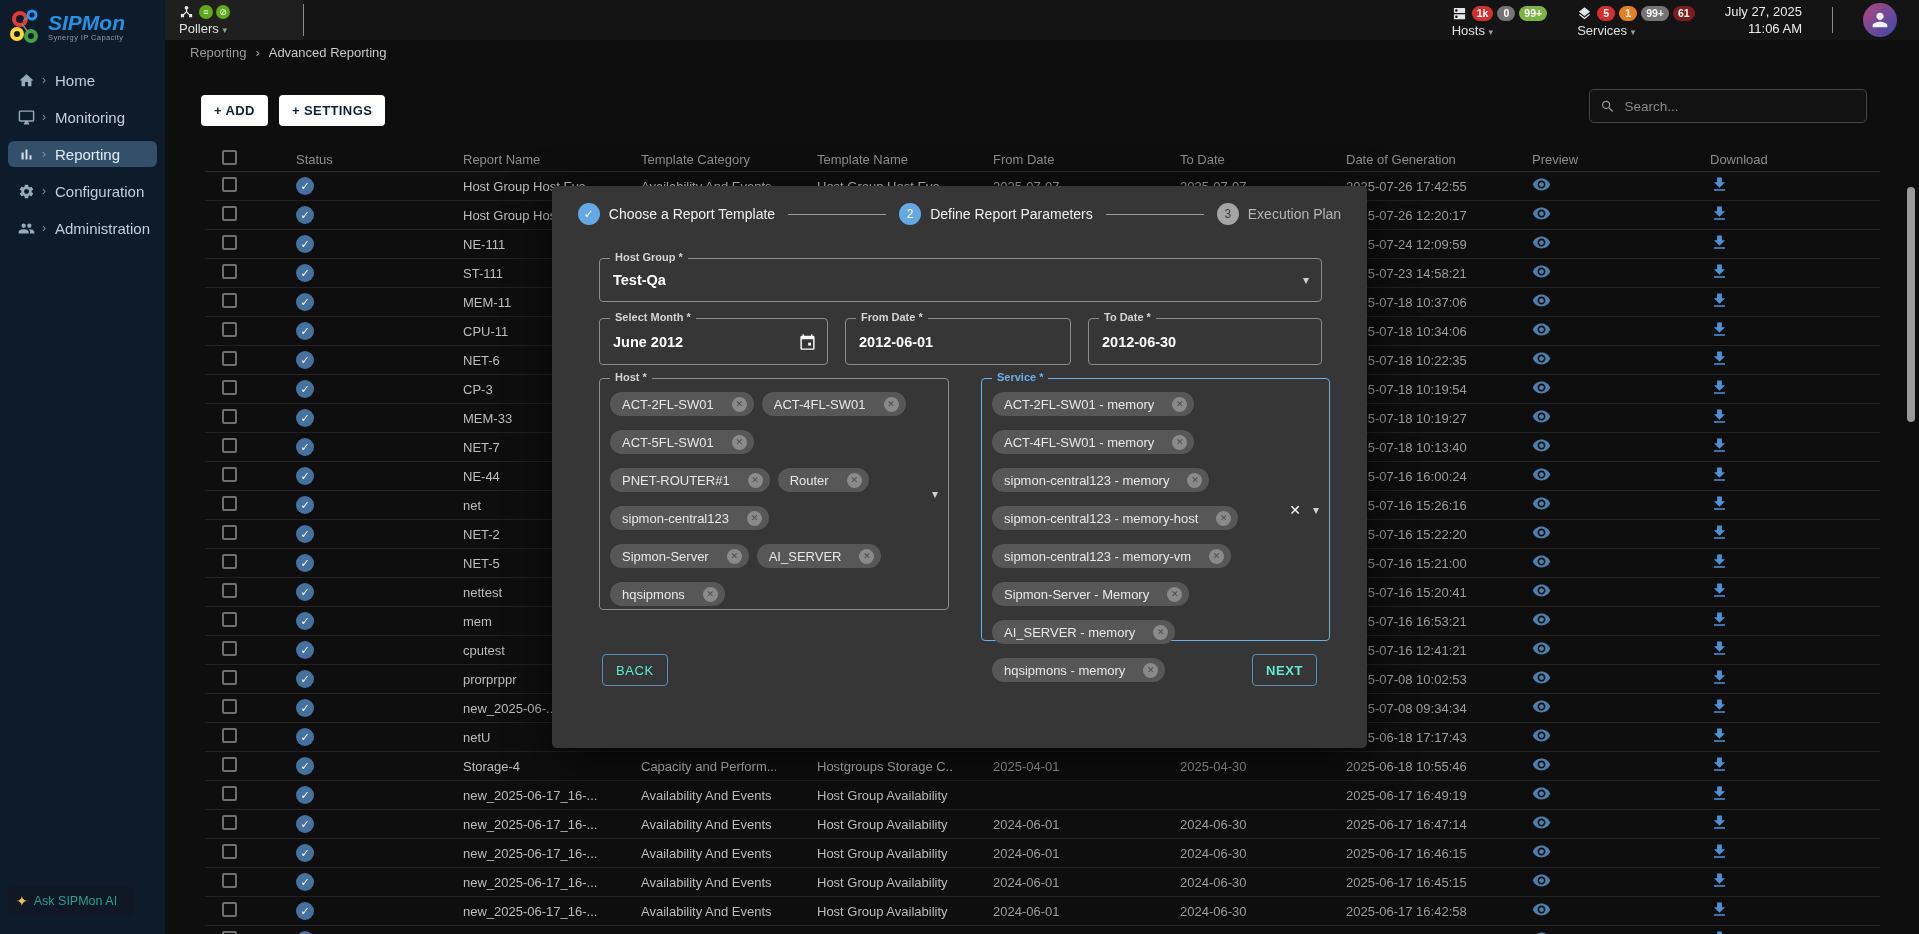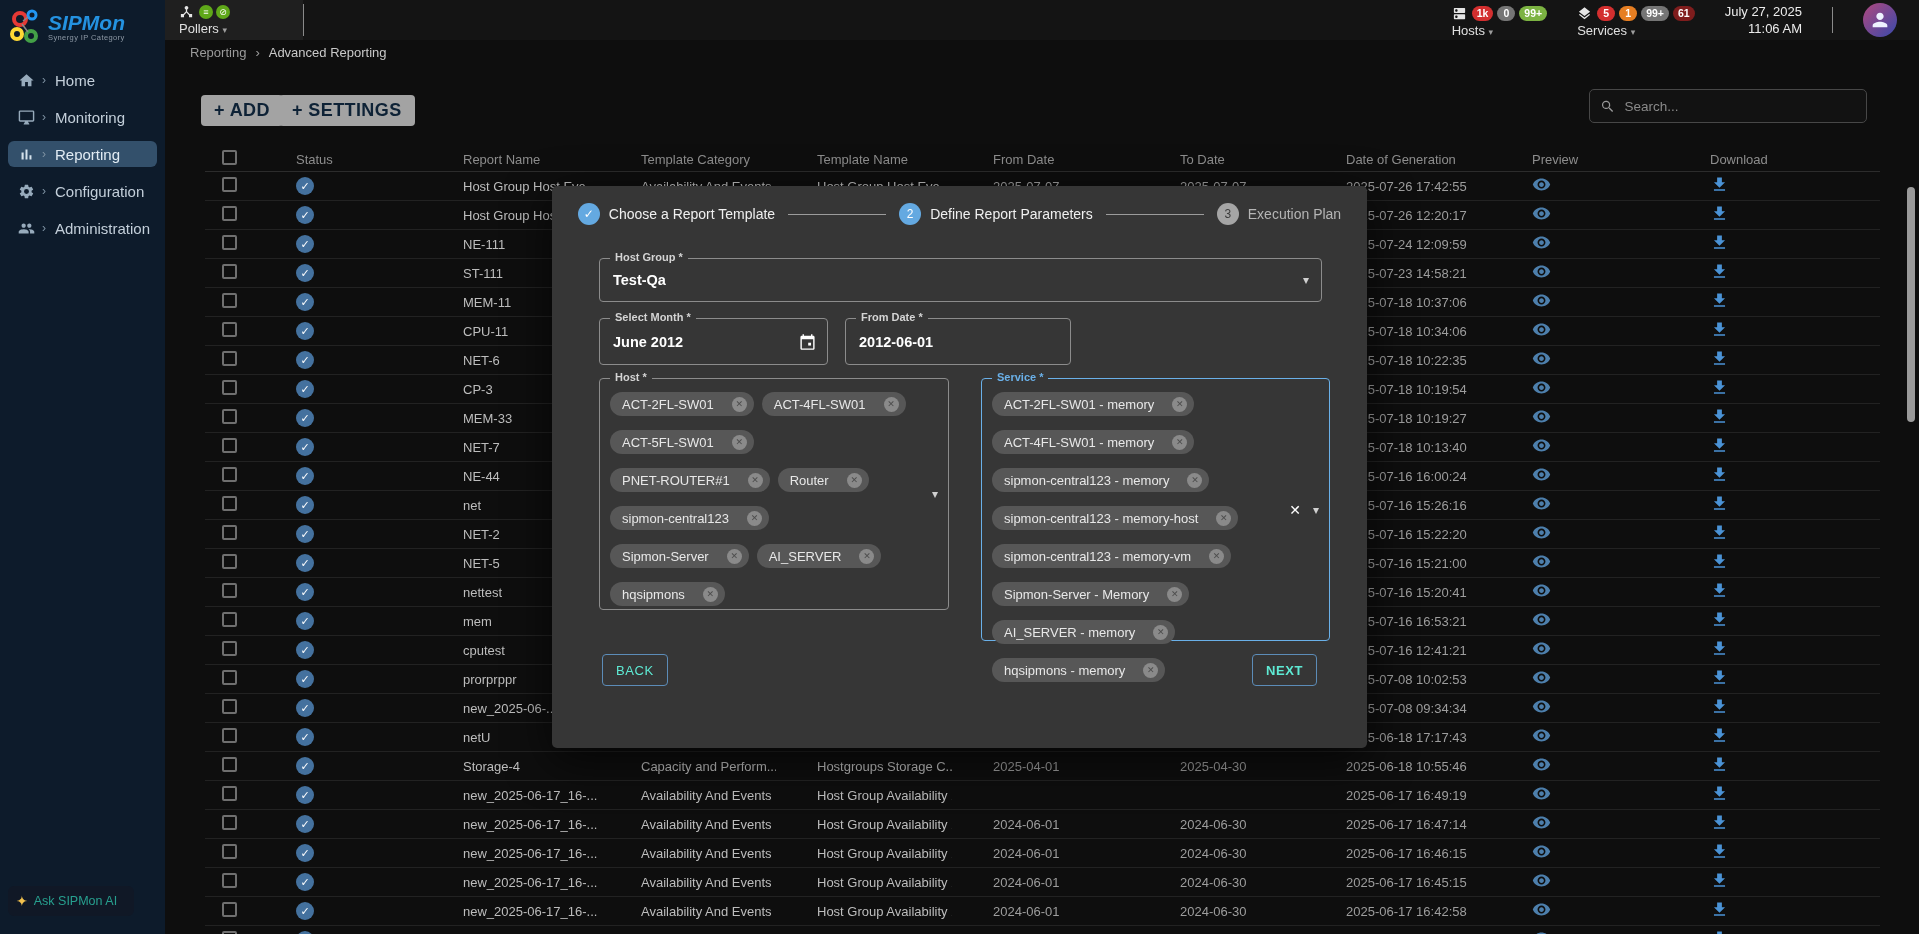--- a/index.html
+++ b/index.html
@@ -35,21 +35,21 @@
   .tb-group { display:flex; flex-direction:column; padding-top:2px; }
   .count-badge { min-width:18px; height:15px; border-radius:8px; padding:0 5px; color:#fff; font-size:10.5px; font-weight:bold; display:flex; align-items:center; justify-content:center; }
   .datetime { text-align:right; font-size:13px; color:#ececec; line-height:17px; }
   .avatar { width:34px; height:34px; border-radius:50%; background:linear-gradient(135deg,#b0487e,#3949ab); display:flex; align-items:center; justify-content:center; cursor:pointer; }
   .avatar svg { width:22px; height:22px; fill:#eef1ff; }
 
   
   .content { position:absolute; left:165px; top:40px; right:0; bottom:0; background:#0e0e0e; }
   .breadcrumb { position:absolute; left:25px; top:5px; font-size:13px; color:#9b9b9b; display:flex; gap:9px; align-items:center; }
   .breadcrumb .cur { color:#c9c9c9; }
-  .btn-steel { position:absolute; top:55px; height:31px; background:#a3a3a3; color:#0e2236; border:none; border-radius:4px; font-size:18px; font-weight:bold; letter-spacing:.4px; padding:4px 13px; cursor:pointer; font-family:inherit; }
+  .btn-steel { position:absolute; top:55px; height:31px; background:#ffffff; color:#0e2236; border:none; border-radius:4px; font-size:13px; font-weight:bold; letter-spacing:.4px; padding:4px 13px; cursor:pointer; font-family:inherit; }
   .searchbox { position:absolute; right:52px; top:49px; width:278px; height:34px; border:1px solid #474747; border-radius:5px; background:#121212; display:flex; align-items:center; padding:0 10px; gap:9px; }
   .searchbox svg { width:17px; height:17px; fill:#9a9a9a; }
   .searchbox input { background:transparent; border:none; outline:none; color:#cfcfcf; font-size:13.5px; width:100%; font-family:inherit; }
   .searchbox input::placeholder { color:#8a8a8a; }
 
   
   .table { position:absolute; left:40px; right:39px; top:107px; bottom:0; overflow:hidden; }
   .t-row { display:grid; grid-template-columns:50px 167px 178px 176px 176px 187px 166px 186px 178px 1fr; align-items:center; height:29px; border-bottom:1px solid #222; }
   .t-head { height:25px; border-bottom:1px solid #2c2c2c; }
   .t-head .cell { color:#8d8d8d; }
@@ -108,21 +108,21 @@
   <div class="logo">
     <svg width="34" height="40" viewBox="0 0 34 40">
       <circle cx="12" cy="12" r="6" fill="none" stroke="#e53935" stroke-width="4"></circle>
       <circle cx="24" cy="8" r="4" fill="none" stroke="#2196f3" stroke-width="3"></circle>
       <circle cx="9" cy="27" r="5" fill="none" stroke="#fdd835" stroke-width="4"></circle>
       <circle cx="23" cy="29" r="5" fill="none" stroke="#43a047" stroke-width="4"></circle>
       <path d="M14 17l6 8M15 14l5-4" stroke="#888" stroke-width="1.5"></path>
     </svg>
     <div class="logo-text">
       <div class="t1">SIPMon</div>
-      <div class="t2">Synergy IP Category</div>
+      <div class="t2">Synergy IP Capacity</div>
     </div>
   </div>
   <div class="nav">
     <div class="nav-item">
       <svg viewBox="0 0 24 24">
           <path d="M10 20v-6h4v6h5v-8h3L12 3 2 12h3v8z"></path>
         </svg>
       <span class="chev">›</span>
       <span class="lbl">Home</span>
     </div>
@@ -821,20 +821,24 @@
     <span class="field-value">June 2012</span>
     <svg class="cal" viewBox="0 0 24 24">
         <path d="M20 3h-1V1h-2v2H7V1H5v2H4c-1.1 0-2 .9-2 2v16c0 1.1.9 2 2 2h16c1.1 0 2-.9 2-2V5c0-1.1-.9-2-2-2zm0 18H4V8h16v13z"></path>
         <rect x="13" y="13" width="4" height="4"></rect>
       </svg>
   </div>
   <div class="field from-field">
     <span class="field-label">From Date *</span>
     <span class="field-value">2012-06-01</span>
   </div>
+  <div class="field to-field">
+    <span class="field-label">To Date *</span>
+    <span class="field-value">2012-06-30</span>
+  </div>
 
   <div class="multibox host-box">
     <span class="field-label">Host *</span>
     <div class="chip-list">
         <span class="chip">
           <span>ACT-2FL-SW01</span>
           <span class="chip-x">✕</span>
         </span>
         <span class="chip">
           <span>ACT-4FL-SW01</span>

